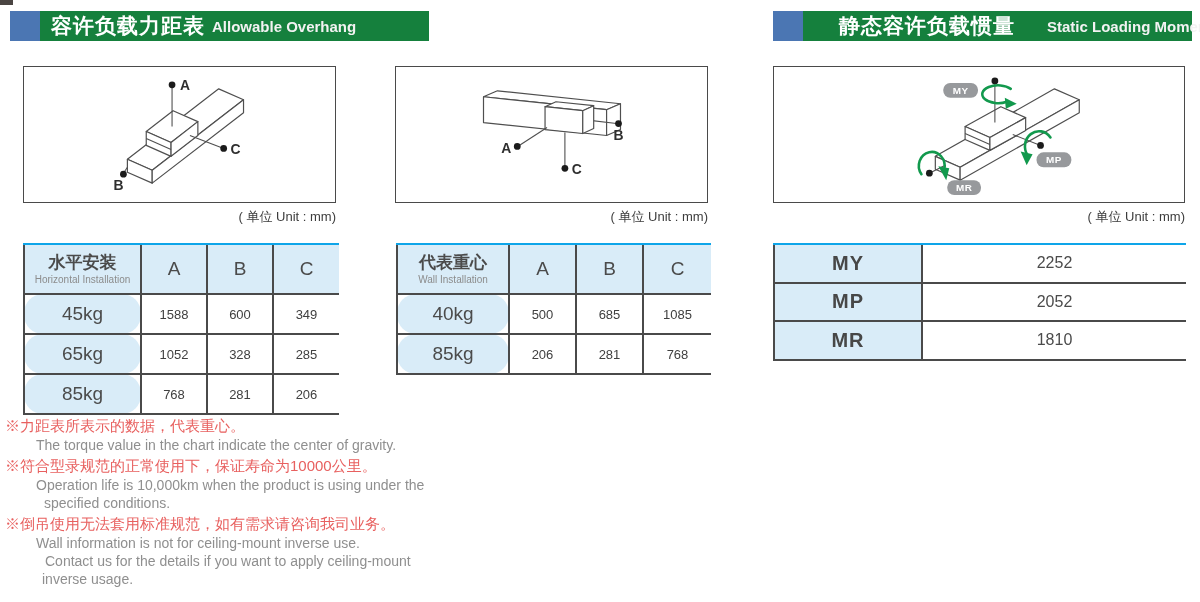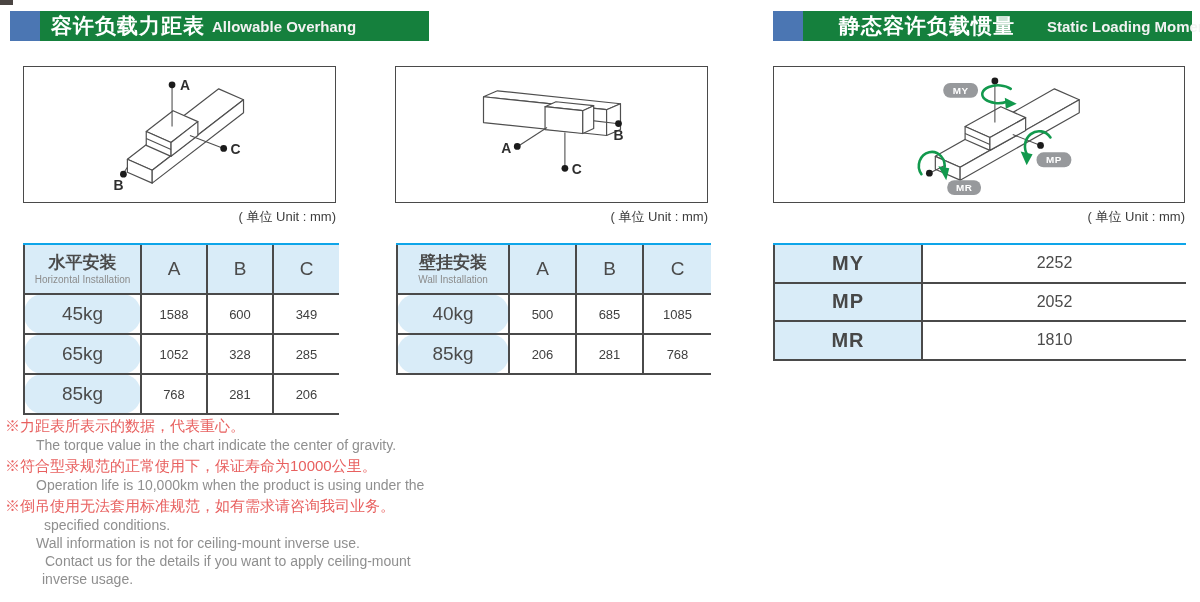--- a/index.html
+++ b/index.html
@@ -208,21 +208,21 @@
     </tr>
   </tbody>
     </table>
 </div>
 
 <div class="tblwrap" id="t-wall">
   <table>
     <tbody>
         <tr class="hrow">
       <td class="c-blue" style="width:112px">
-        <div class="th-zh">壁挂安装</div>
+        <div class="th-zh">代表重心</div>
         <div class="th-en">Wall Installation</div>
       </td>
       <td class="c-blue col-h" style="width:67px">A</td>
       <td class="c-blue col-h" style="width:67px">B</td>
       <td class="c-blue col-h" style="width:68px">C</td>
     </tr>
     <tr class="drow">
       <td class="c-blue load">40kg</td>
       <td class="num">500</td>
       <td class="num">685</td>
@@ -255,18 +255,18 @@
     </tr>
   </tbody>
     </table>
 </div>
 
 <div class="notes">
   <span class="fn fn-red">※力距表所表示的数据，代表重心。</span>
   <span class="fn fn-en">The torque value in the chart indicate the center of gravity.</span>
   <span class="fn fn-red">※符合型录规范的正常使用下，保证寿命为10000公里。</span>
   <span class="fn fn-en">Operation life is 10,000km when the product is using under the</span>
+  <span class="fn fn-en ind2">specified conditions.</span>
   <span class="fn fn-red">※倒吊使用无法套用标准规范，如有需求请咨询我司业务。</span>
-  <span class="fn fn-en ind2">specified conditions.</span>
   <span class="fn fn-en">Wall information is not for ceiling-mount inverse use.</span>
   <span class="fn fn-en ind3">Contact us for the details if you want to apply ceiling-mount</span>
   <span class="fn fn-en ind4">inverse usage.</span>
 </div>
 
 </body></html>

